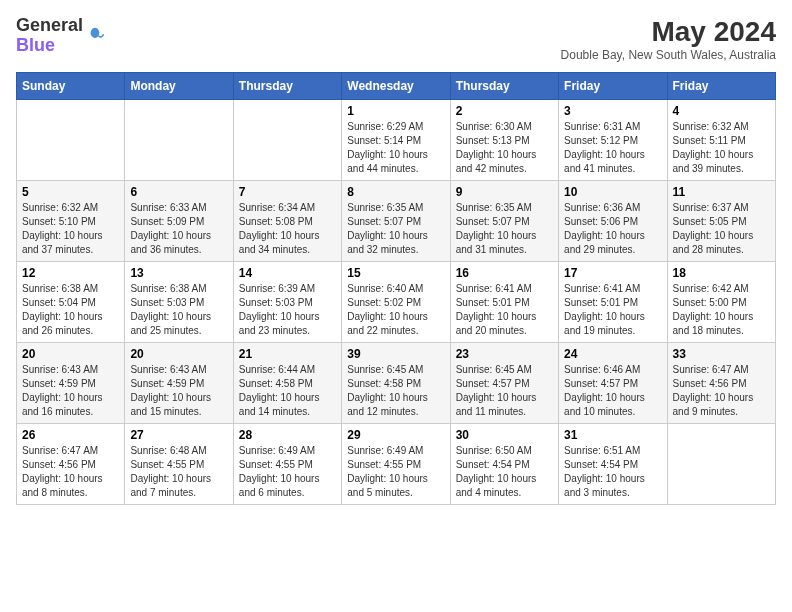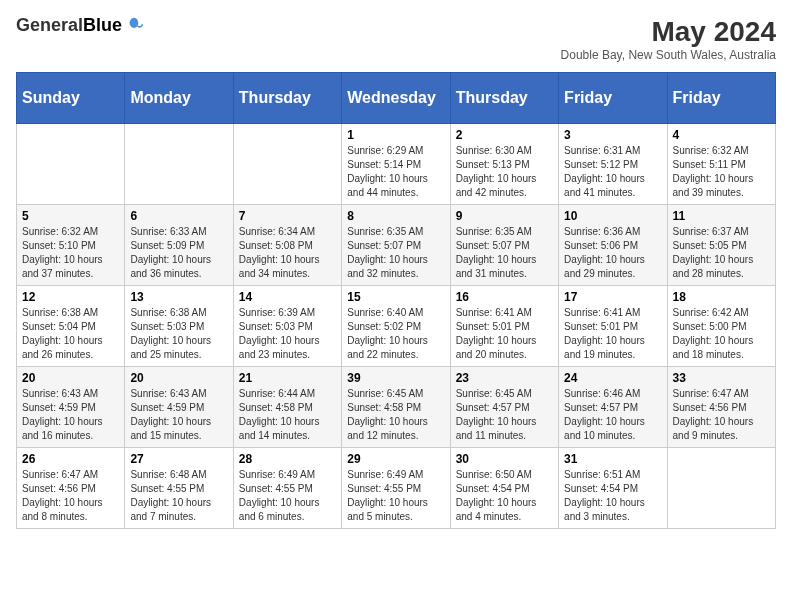--- a/index.html
+++ b/index.html
@@ -15,27 +15,27 @@
       justify-content: space-between;
       align-items: flex-start;
       margin-bottom: 10px;
     }
     .logo {
       display: flex;
       align-items: center;
     }
     .logo-text {
       display: flex;
-      flex-direction: row;
+      flex-direction: column;
       font-size: 18px;
       font-weight: bold;
       color: #333;
       line-height: 1.1;
     }
-    .logo-text span:last-child { color: #000000; }
+    .logo-text span:last-child { color: #8b5cf6; }
     .logo-icon {
       width: 20px;
       height: 20px;
       margin-left: 2px;
     }
     .title-section {
       text-align: right;
     }
     .month-title {
       font-size: 28px;
@@ -48,22 +48,22 @@
     }
     table {
       width: 100%;
       border-collapse: collapse;
       font-size: 11px;
     }
     thead tr th {
       background-color: #3a6bbf;
       color: #fff;
       text-align: left;
-      padding: 16px 5px;
-      font-size: 16px;
+      padding: 6px 5px;
+      font-size: 12px;
       border: 1px solid #2a5aaf;
     }
     tbody tr td {
       border: 1px solid #ccc;
       padding: 4px 5px;
       vertical-align: top;
       width: calc(100% / 7);
       min-height: 80px;
       background: #fff;
     }

